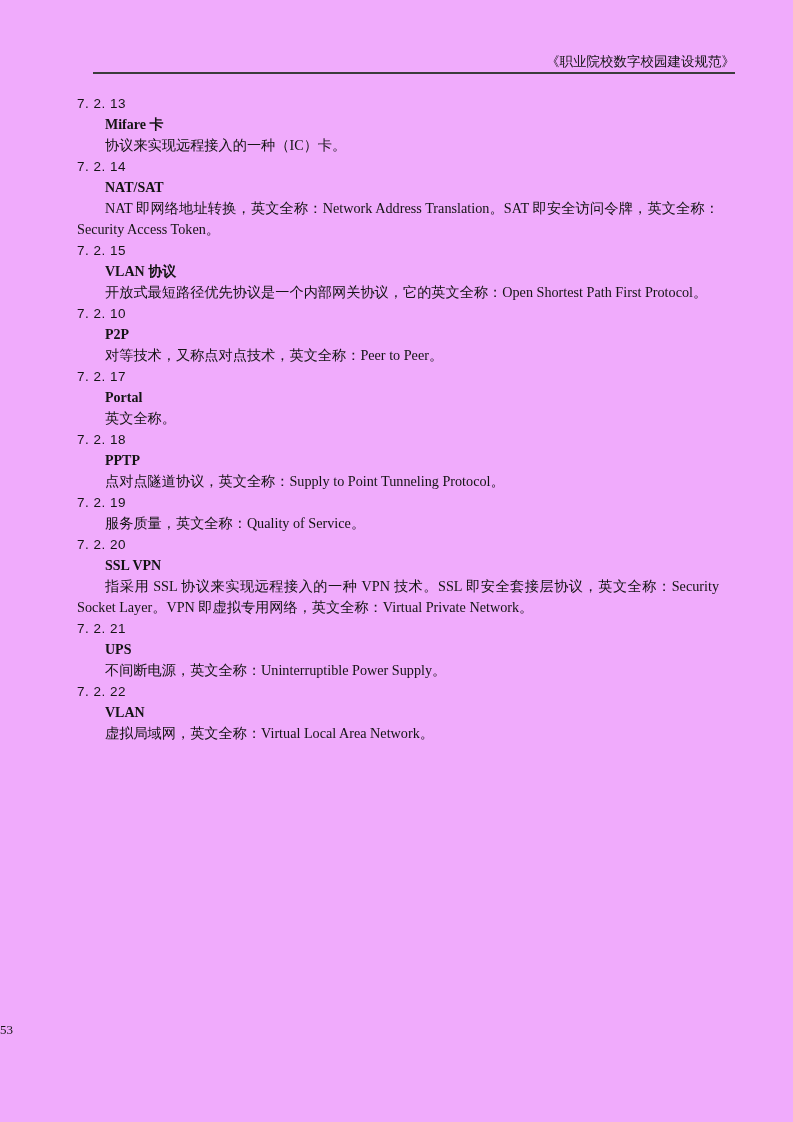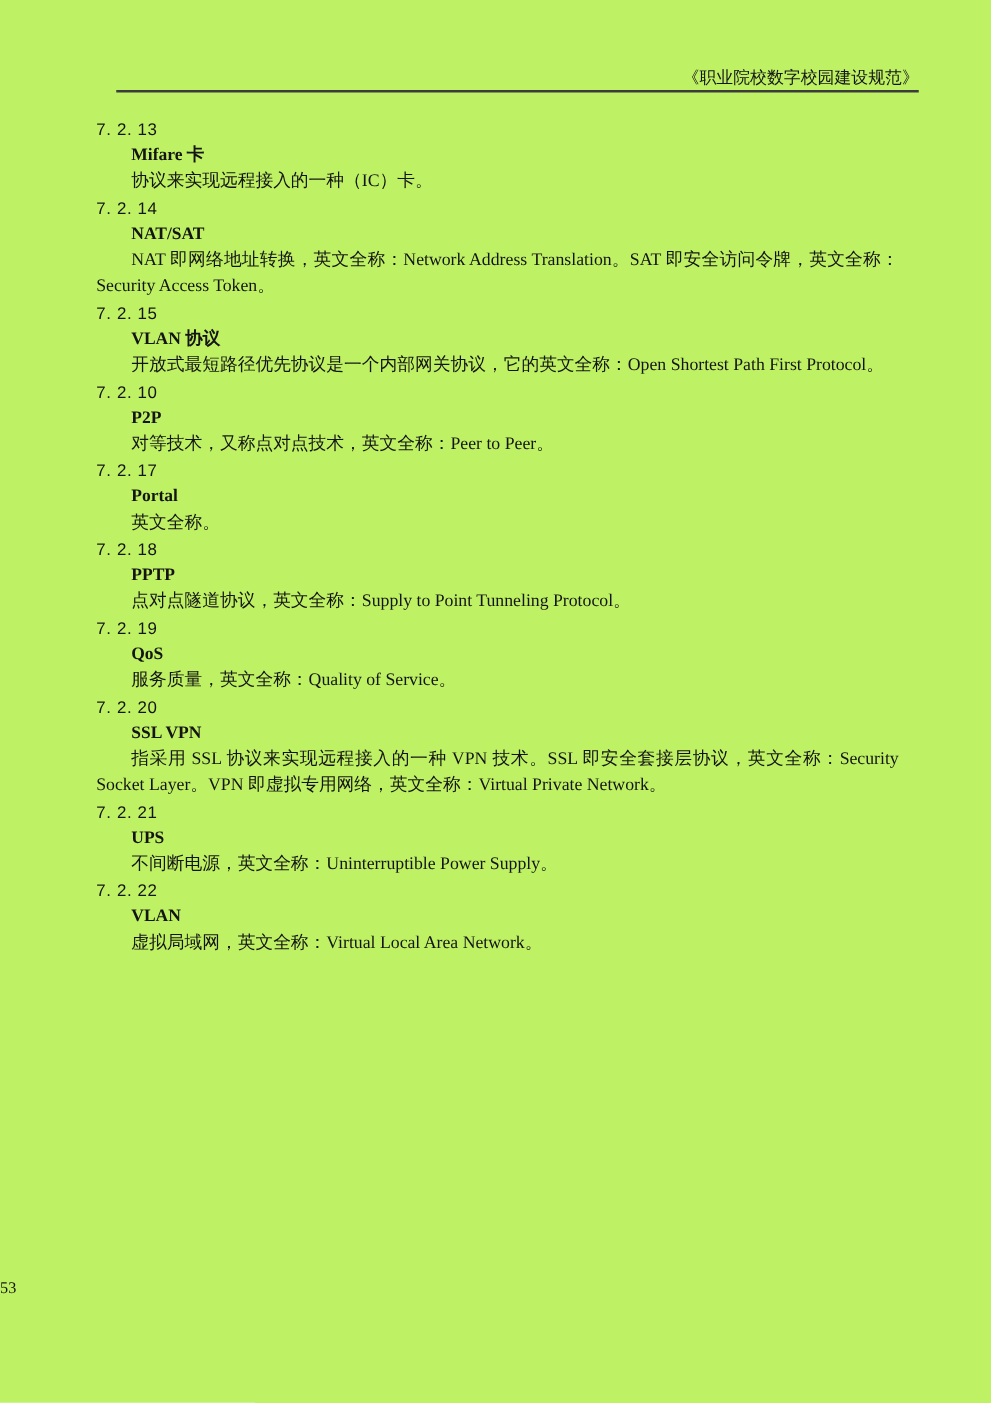--- a/index.html
+++ b/index.html
@@ -9,21 +9,21 @@
     background: #ffffff;
     color: #141414;
     font-family: "Liberation Serif", "DejaVu Serif", serif;
     font-size: 14px;
     position: relative;
     overflow: hidden;
   }
   .page {
     position: absolute;
     inset: 0;
-    background: #bef264;
+    background: #f0abfc;
   }
   .doc-header {
     position: absolute;
     left: 93px;
     width: 642px;
     top: 0;
     padding-top: 54px;
     border-bottom: 2px solid #3c3c3c;
     text-align: right;
     font-size: 13.5px;
@@ -105,21 +105,20 @@
   </div>
 
   <div class="section">
     <div class="sec-number">7. 2. 18</div>
     <div class="sec-term">PPTP</div>
     <p class="sec-def">点对点隧道协议，英文全称：Supply to Point Tunneling Protocol。</p>
   </div>
 
   <div class="section">
     <div class="sec-number">7. 2. 19</div>
-    <div class="sec-term">QoS</div>
     <p class="sec-def">服务质量，英文全称：Quality of Service。</p>
   </div>
 
   <div class="section">
     <div class="sec-number">7. 2. 20</div>
     <div class="sec-term">SSL VPN</div>
     <p class="sec-def">指采用 SSL 协议来实现远程接入的一种 VPN 技术。SSL 即安全套接层协议，英文全称：Security Socket Layer。VPN 即虚拟专用网络，英文全称：Virtual Private Network。</p>
   </div>
 
   <div class="section">

